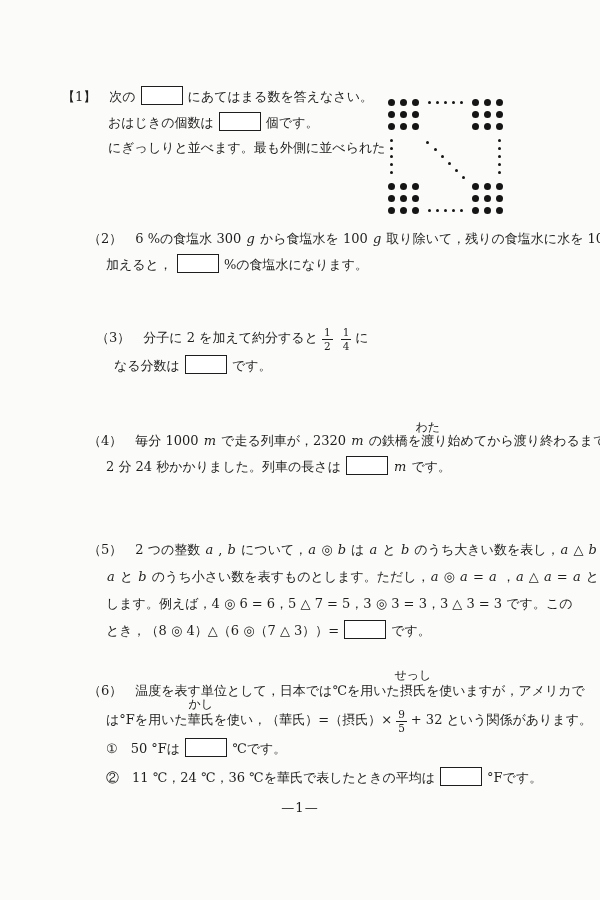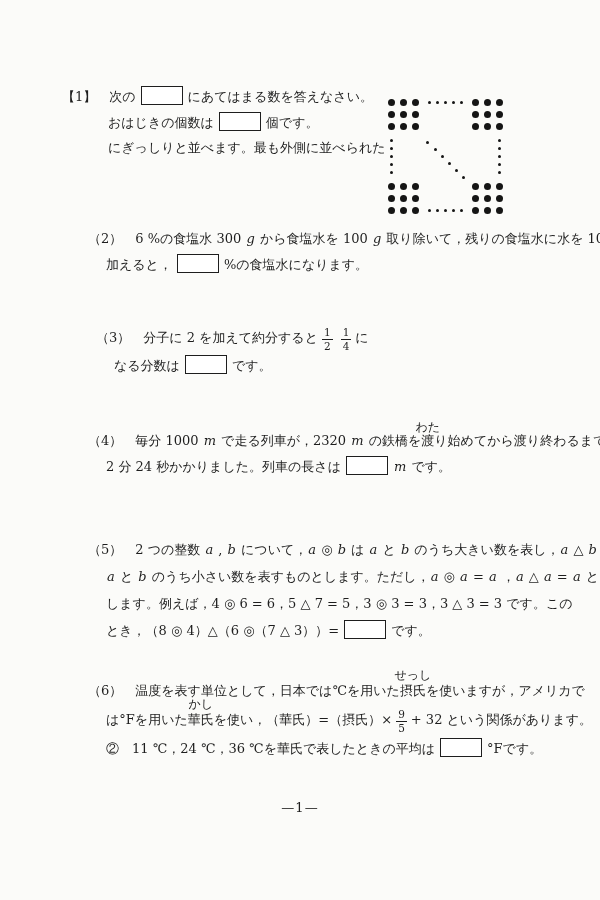--- a/index.html
+++ b/index.html
@@ -130,16 +130,17 @@
     </div>
   <div id="p5" class="block">
       <div class="line"><span class="t">（5）　2 つの整数 </span><span class="t it">a</span><span class="t"> , </span><span class="t it">b</span><span class="t"> について，</span><span class="t it">a</span><span class="t"> ◎ </span><span class="t it">b</span><span class="t"> は </span><span class="t it">a</span><span class="t"> と </span><span class="t it">b</span><span class="t"> のうち大きい数を表し，</span><span class="t it">a</span><span class="t"> △ </span><span class="t it">b</span><span class="t"> は</span></div>
       <div class="line cont"><span class="t it">a</span><span class="t"> と </span><span class="t it">b</span><span class="t"> のうち小さい数を表すものとします。ただし，</span><span class="t it">a</span><span class="t"> ◎ </span><span class="t it">a</span><span class="t"> = </span><span class="t it">a</span><span class="t"> ，</span><span class="t it">a</span><span class="t"> △ </span><span class="t it">a</span><span class="t"> = </span><span class="t it">a</span><span class="t"> と</span></div>
       <div class="line cont"><span class="t">します。例えば，4 ◎ 6 = 6，5 △ 7 = 5，3 ◎ 3 = 3，3 △ 3 = 3 です。この</span></div>
       <div class="line cont"><span class="t">とき，（8 ◎ 4）△（6 ◎（7 △ 3））=</span><span class="ansbox"></span><span class="t">です。</span></div>
     </div>
   <div id="p6" class="block">
       <div class="line"><span class="t">（6）　温度を表す単位として，日本では℃を用いた</span><span class="rubywrap"><span class="rtext">せっし</span><span class="t">摂氏</span></span><span class="t">を使いますが，アメリカで</span></div>
       <div class="line cont"><span class="t">は°Fを用いた</span><span class="rubywrap"><span class="rtext">かし</span><span class="t">華氏</span></span><span class="t">を使い，（華氏）=（摂氏）×</span><span class="frac"><span class="num">9</span><span class="den">5</span></span><span class="t">+ 32 という関係があります。</span></div>
+      <div class="line cont"><span class="t">①　50 °Fは</span><span class="ansbox"></span><span class="t">℃です。</span></div>
       <div class="line cont"><span class="t">②　11 ℃，24 ℃，36 ℃を華氏で表したときの平均は</span><span class="ansbox"></span><span class="t">°Fです。</span></div>
     </div>
   <div id="footer" class="block">—1—</div>
 </div>
 
 </body></html>

